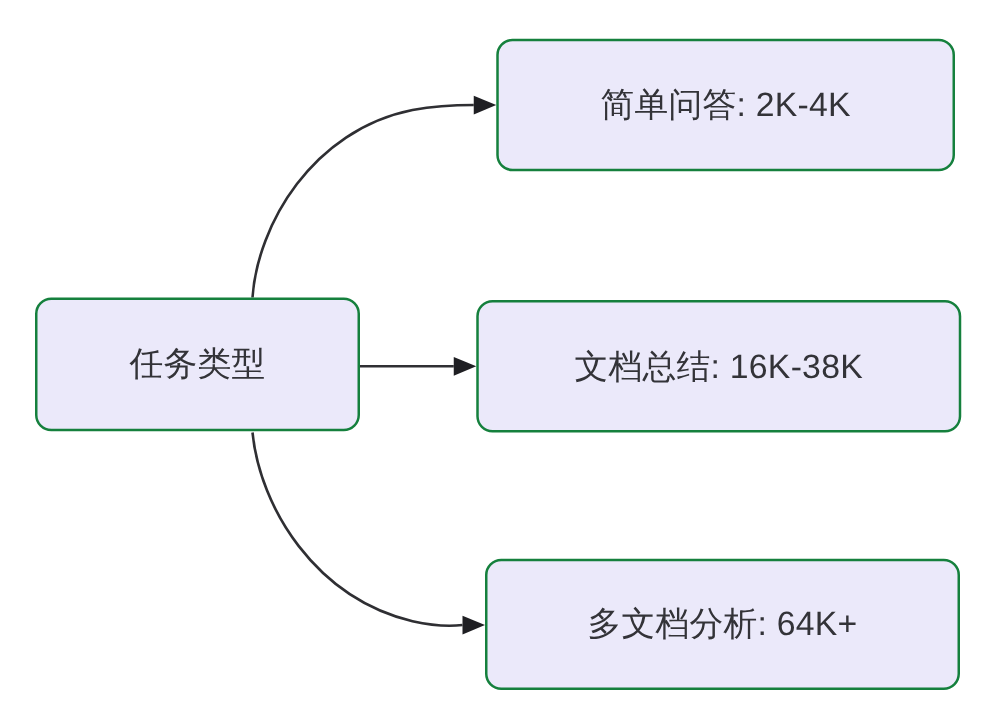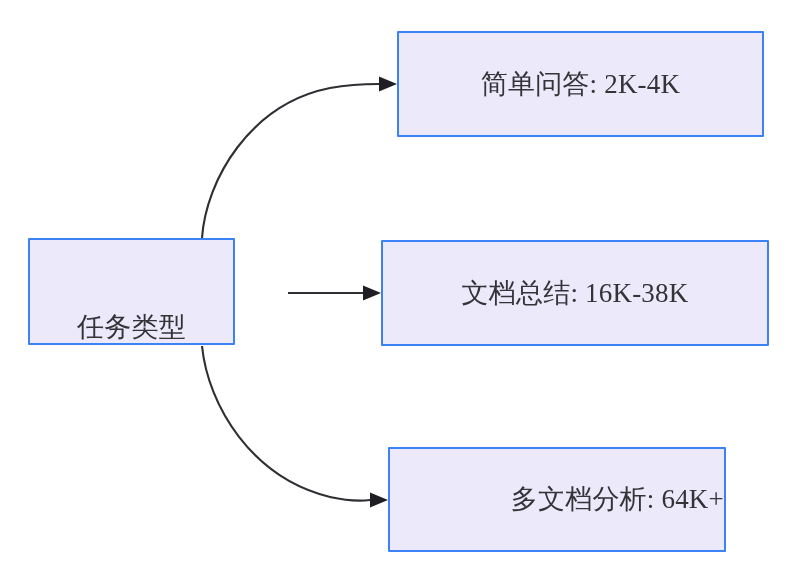--- a/index.html
+++ b/index.html
@@ -23,63 +23,60 @@
     left: 0;
     top: 0;
     width: 787px;
     height: 572px;
     pointer-events: none;
   }
   .flow-node {
     position: absolute;
     box-sizing: border-box;
     background: #ebe9fa;
-    border: 2px solid #3b82f6;
-    border-radius: 1px;
+    border: 2px solid #15803d;
+    border-radius: 13px;
     display: flex;
     align-items: center;
     justify-content: center;
     z-index: 2;
-    font-family: Liberation Serif, serif;
   }
   .flow-node-label {
     color: #333338;
     font-size: 27px;
     line-height: 1.2;
     white-space: nowrap;
     letter-spacing: 0.2px;
     text-align: center;
   }
   
   #node-root {
     left: 28px;
     top: 238px;
-    width: 207px;
+    width: 260px;
     height: 107px;
-    align-items: flex-end;
   }
   
   #node-simple-qa {
     left: 397px;
     top: 31px;
     width: 367px;
     height: 106px;
   }
   #node-doc-summary {
     left: 381px;
     top: 240px;
     width: 388px;
     height: 106px;
   }
   #node-multi-doc {
     left: 388px;
     top: 447px;
-    width: 338px;
+    width: 380px;
     height: 105px;
-    justify-content: flex-end;
   }
   .edge-path {
     fill: none;
     stroke: #2f2f33;
     stroke-width: 2.1;
     stroke-linecap: butt;
   }
   .edge-arrow {
     fill: #1f1f23;
     stroke: none;

